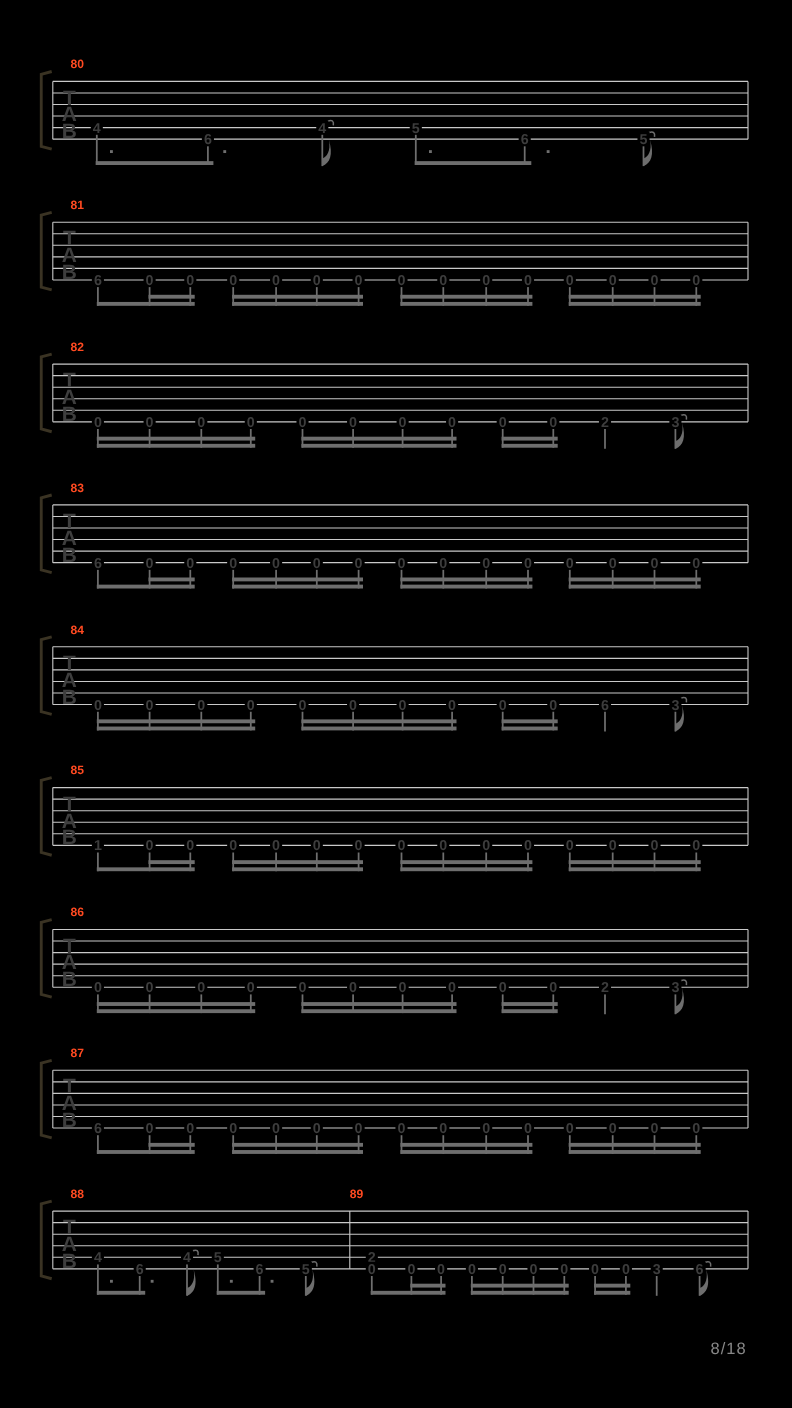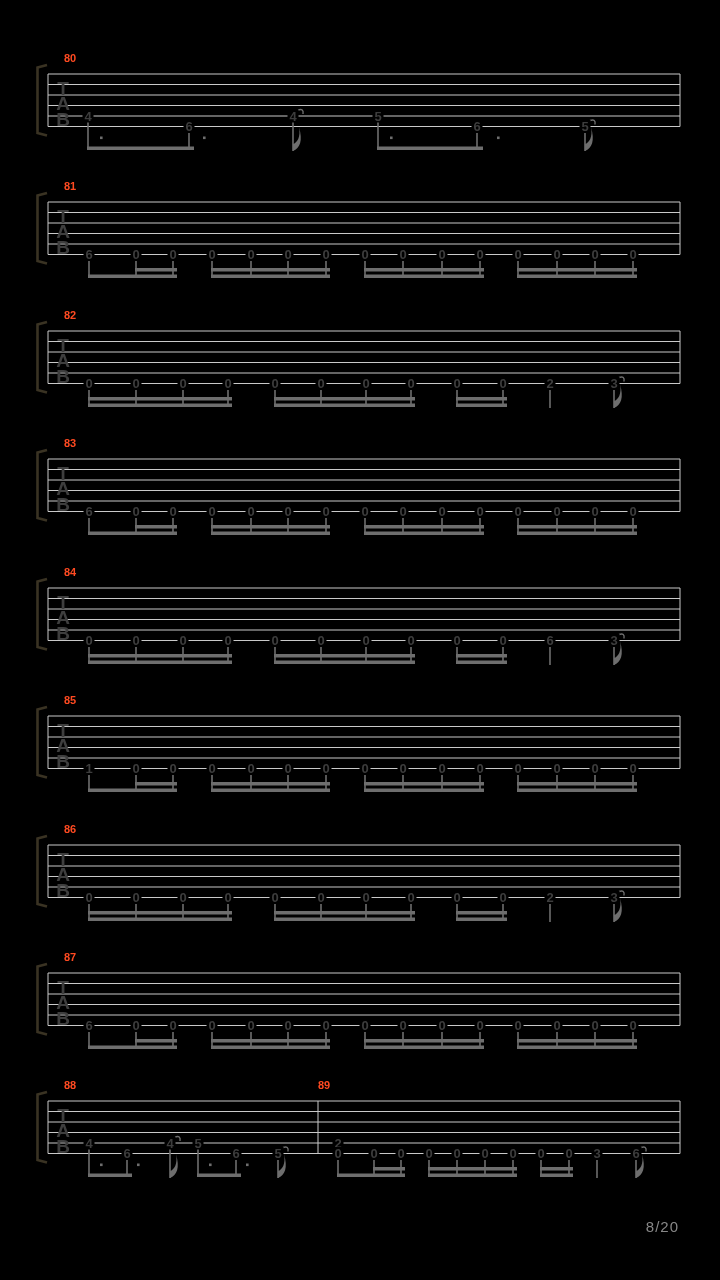--- a/index.html
+++ b/index.html
@@ -587,14 +587,14 @@
         <line x1="597" y1="1159.5" x2="597" y2="1178" stroke="#6e6e6e" stroke-width="1.6"></line>
         <rect x="591.5" y="1147" width="11" height="13" fill="#000000"></rect>
         <text x="597" y="1158" font-size="13" fill="#3d3d3d" text-anchor="middle" font-family="&quot;Liberation Sans&quot;, sans-serif" font-weight="bold">3</text>
         <line x1="636" y1="1159.5" x2="636" y2="1178" stroke="#6e6e6e" stroke-width="1.6"></line>
         <path d="M 636 1178 C 643 1175 646 1168 642 1154 C 644 1164 640 1170 636 1171 Z" fill="#6e6e6e"></path>
         <path d="M 641 1147.5 q 6 -2 5 4" stroke="#6e6e6e" stroke-width="1.4" fill="none"></path>
         <rect x="630.5" y="1147" width="11" height="13" fill="#000000"></rect>
         <text x="636" y="1158" font-size="13" fill="#3d3d3d" text-anchor="middle" font-family="&quot;Liberation Sans&quot;, sans-serif" font-weight="bold">6</text>
       </g>
     </svg>
-  <div class="page-indicator">8/20</div>
+  <div class="page-indicator">8/18</div>
 </div>
 
 </body></html>

